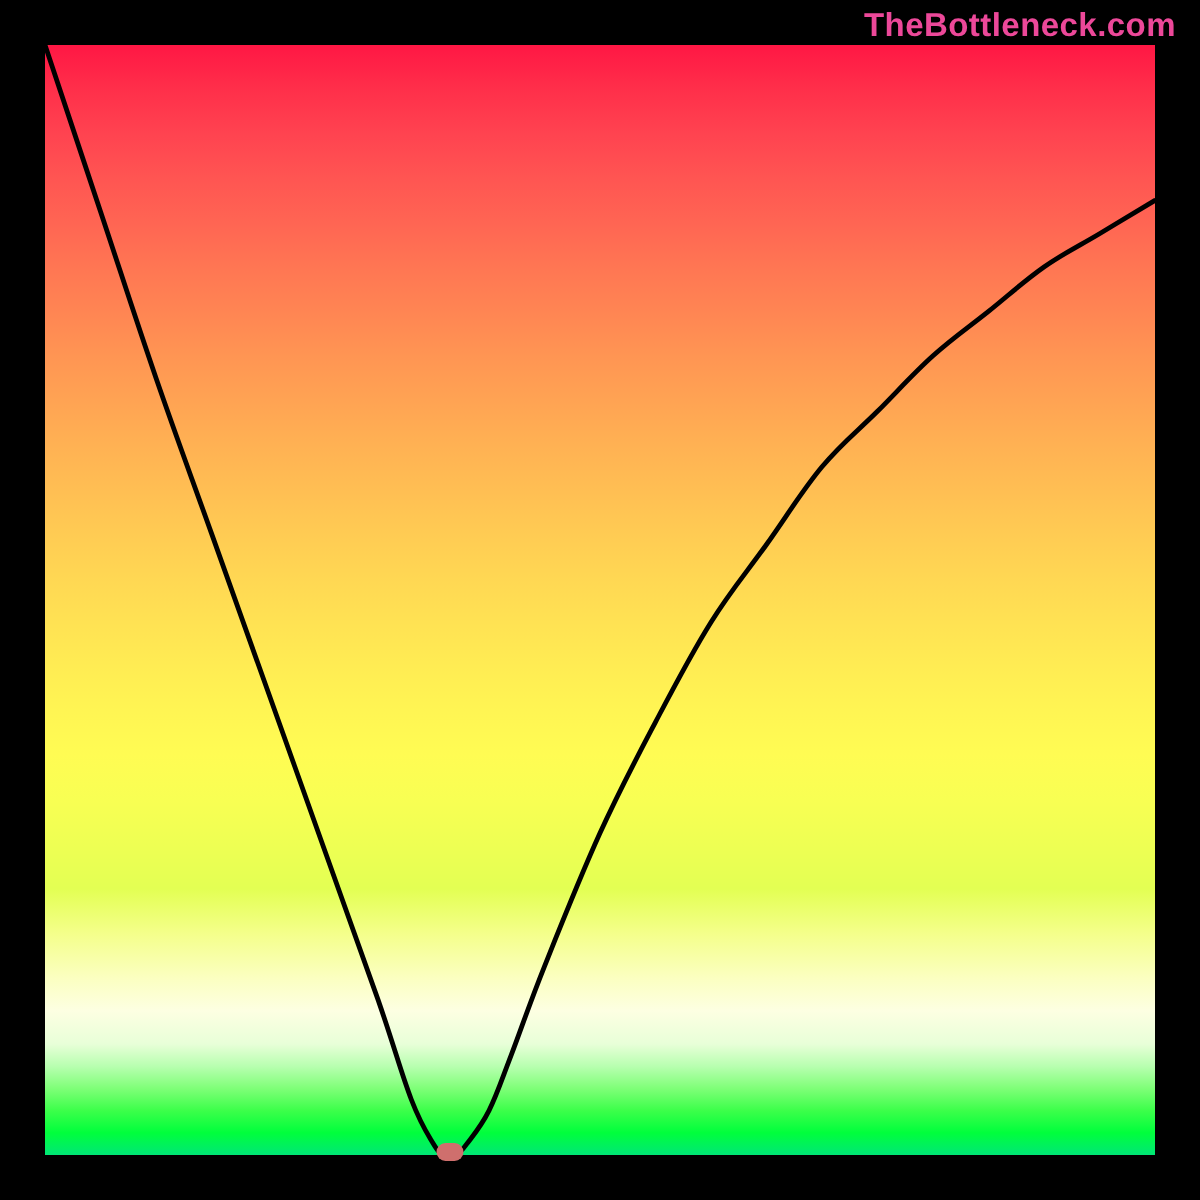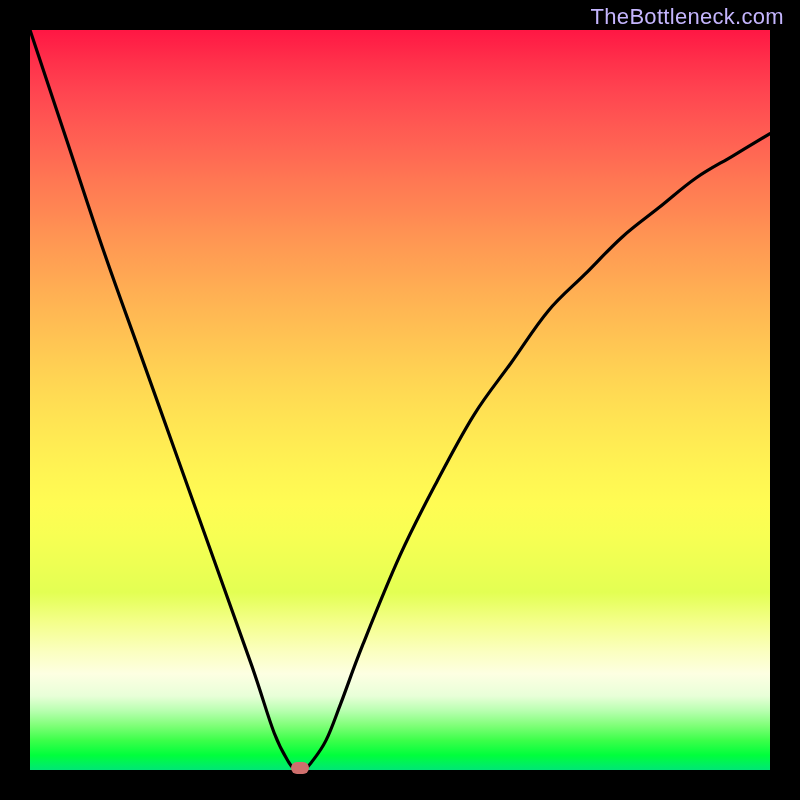--- a/index.html
+++ b/index.html
@@ -20,23 +20,23 @@
     top: 0;
     left: 0;
     width: 800px;
     height: 800px;
     background: #000;
   }
   .watermark {
     position: absolute;
     top: 4px;
     right: 16px;
-    color: #c4b5fd;
+    color: #ec4899;
     font-size: 22px;
-    font-weight: 400;
+    font-weight: 700;
     letter-spacing: 0.3px;
     z-index: 10;
   }
   .plot-area {
     position: absolute;
     top: 30px;
     left: 30px;
     width: 740px;
     height: 740px;
     background: linear-gradient(to bottom,

